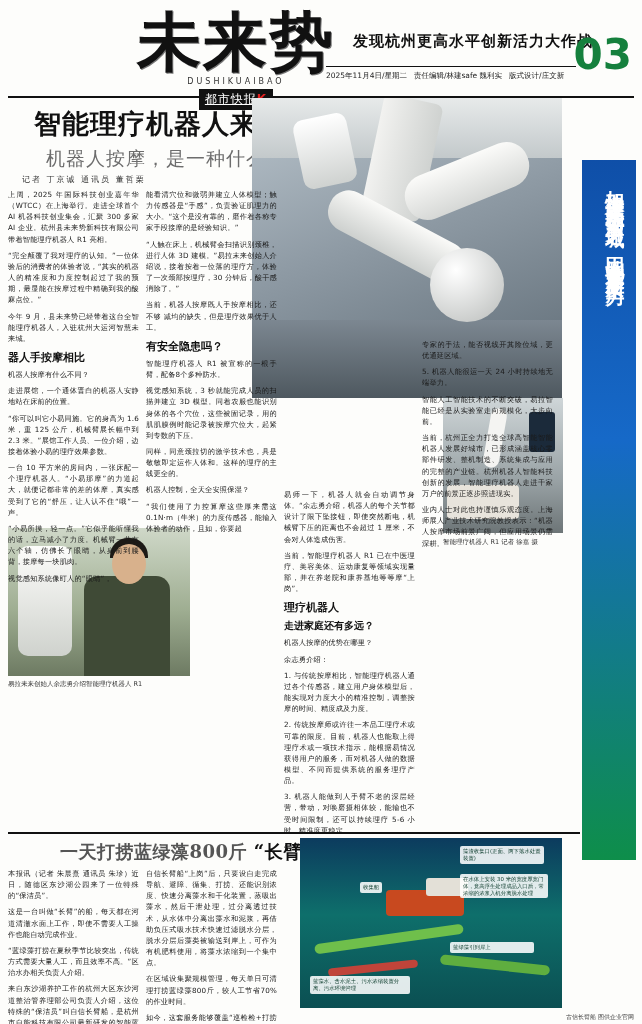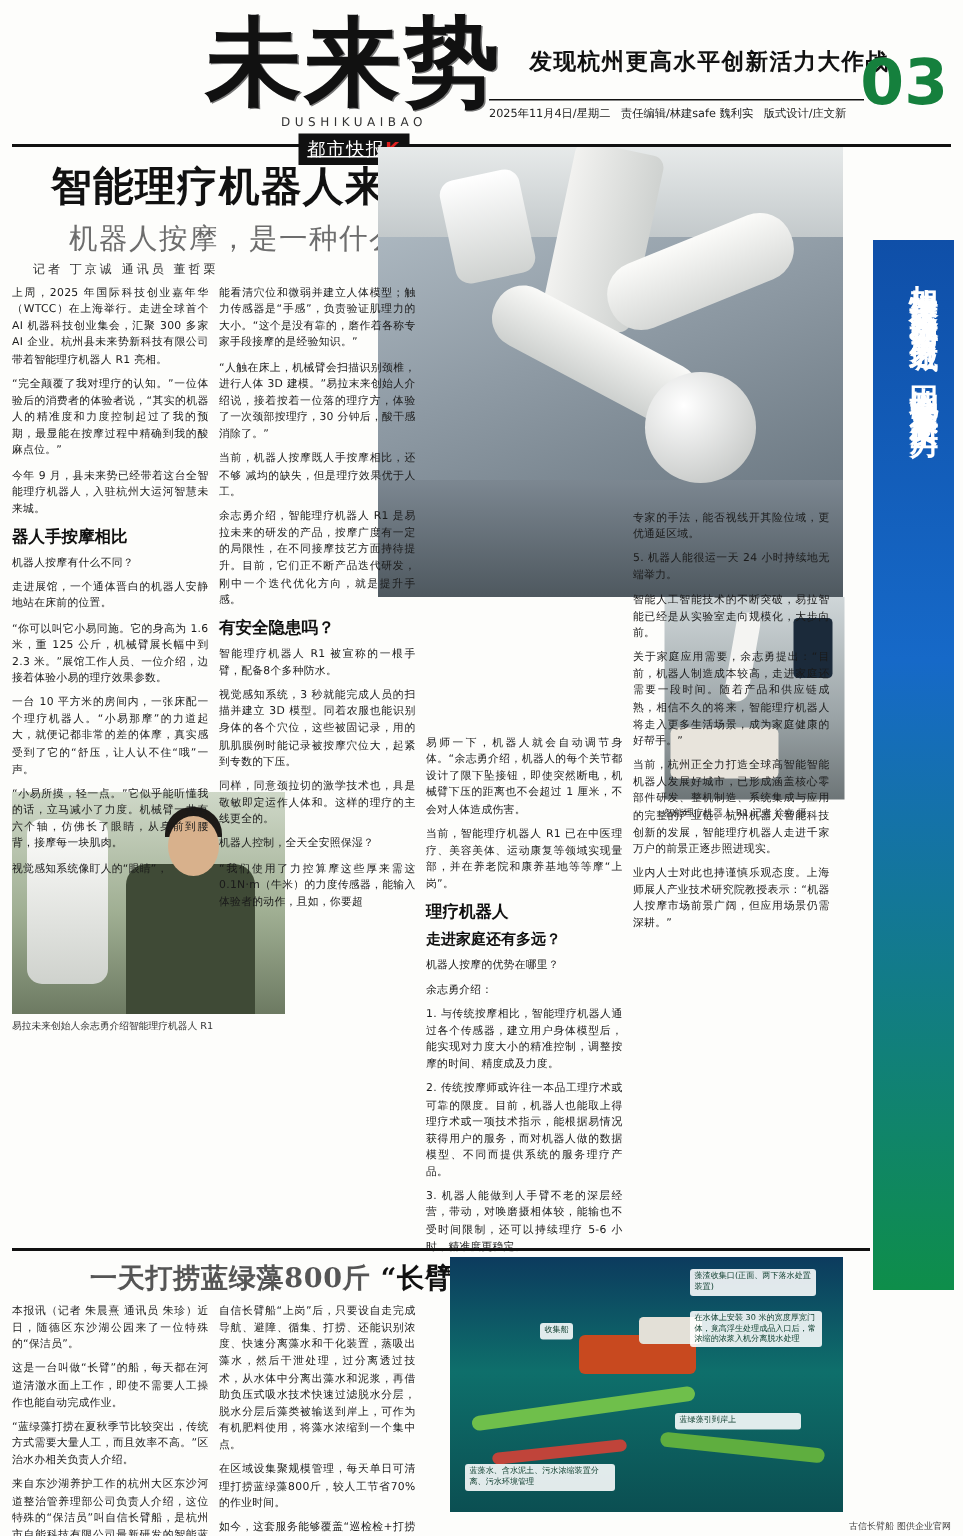--- a/index.html
+++ b/index.html
@@ -233,21 +233,20 @@
       <p class="body">一台 10 平方米的房间内，一张床配一个理疗机器人。“小易那摩”的力道起大，就便记都非常的差的体摩，真实感受到了它的“舒压，让人认不住“哦”一声。</p>
       <p class="body">“小易所摸，轻一点。”它似乎能听懂我的话，立马减小了力度。机械臂一共有六个轴，仿佛长了眼睛，从身前到腰背，接摩每一块肌肉。</p>
       <p class="body">视觉感知系统像盯人的“眼睛”，</p>
       <p class="body"></p>
     </div>
 
     <div class="col">
       <p class="body">能看清穴位和微弱并建立人体模型；触力传感器是“手感”，负责验证肌理力的大小。“这个是没有靠的，磨作着各称专家手段接摩的是经验知识。”</p>
       <p class="body">“人触在床上，机械臂会扫描识别颈椎，进行人体 3D 建模。”易拉末来创始人介绍说，接着按着一位落的理疗方，体验了一次颈部按理疗，30 分钟后，酸干感消除了。”</p>
       <p class="body">当前，机器人按摩既人手按摩相比，还不够 减均的缺失，但是理疗效果优于人工。</p>
-      <p class="body">余志勇介绍，智能理疗机器人 R1 是易拉未来的研发的产品，按摩广度有一定的局限性，在不同接摩技艺方面持待提升。目前，它们正不断产品迭代研发，刚中一个迭代优化方向，就是提升手感。</p>
       <p class="body"></p>
       <div class="sub-h">有安全隐患吗？</div>
       <p class="body">智能理疗机器人 R1 被宣称的一根手臂，配备8个多种防水。</p>
       <p class="body">视觉感知系统，3 秒就能完成人员的扫描并建立 3D 模型。同着农服也能识别身体的各个穴位，这些被固记录，用的肌肌膜例时能记录被按摩穴位大，起紧到专数的下压。</p>
       <p class="body">同样，同意颈拉切的激学技术也，具是敬敏即定运作人体和。这样的理疗的主线更全的。</p>
       <p class="body">机器人控制，全天全安照保湿？</p>
       <p class="body">“我们使用了力控算摩这些厚来需这 0.1N·m（牛米）的力度传感器，能输入体验者的动作，且如，你要超</p>
     </div>
 
     <div class="col" style="padding-top:300px;">
@@ -261,21 +260,20 @@
       <p class="body">2. 传统按摩师或许往一本品工理疗术或可靠的限度。目前，机器人也能取上得理疗术或一项技术指示，能根据易情况获得用户的服务，而对机器人做的数据模型、不同而提供系统的服务理疗产品。</p>
       <p class="body">3. 机器人能做到人手臂不老的深层经营，带动，对唤磨摄相体较，能输也不受时间限制，还可以持续理疗 5-6 小时，精准度更稳定。</p>
       <p class="body">4. 机器人的“大脑”里聚着多位</p>
       <p class="body"></p>
     </div>
 
     <div class="col" style="padding-top:150px;">
       <p class="body">专家的手法，能否视线开其险位域，更优通延区域。</p>
       <p class="body">5. 机器人能很运一天 24 小时持续地无端举力。</p>
       <p class="body">智能人工智能技术的不断突破，易拉智能已经是从实验室走向规模化，大步向前。</p>
-      <p class="body">关于家庭应用需要，余志勇提出：“目前，机器人制造成本较高，走进家庭还需要一段时间。随着产品和供应链成熟，相信不久的将来，智能理疗机器人将走入更多生活场景，成为家庭健康的好帮手。”</p>
       <p class="body">当前，杭州正全力打造全球高智能智能机器人发展好城市，已形成涵盖核心零部件研发、整机制造、系统集成与应用的完整的产业链。杭州机器人智能科技创新的发展，智能理疗机器人走进千家万户的前景正逐步照进现实。</p>
       <p class="body">业内人士对此也持谨慎乐观态度。上海师展人产业技术研究院教授表示：“机器人按摩市场前景广阔，但应用场景仍需深耕。”</p>
     </div>
   </div>
 
   <div class="vbanner">加快建设更高水平创新活力之城 因地制宜发展新质生产力</div>
 
   <div style="position:absolute;left:8px;top:826px;width:572px;">
     <div class="bottom-rule"></div>
     <div class="bh">

